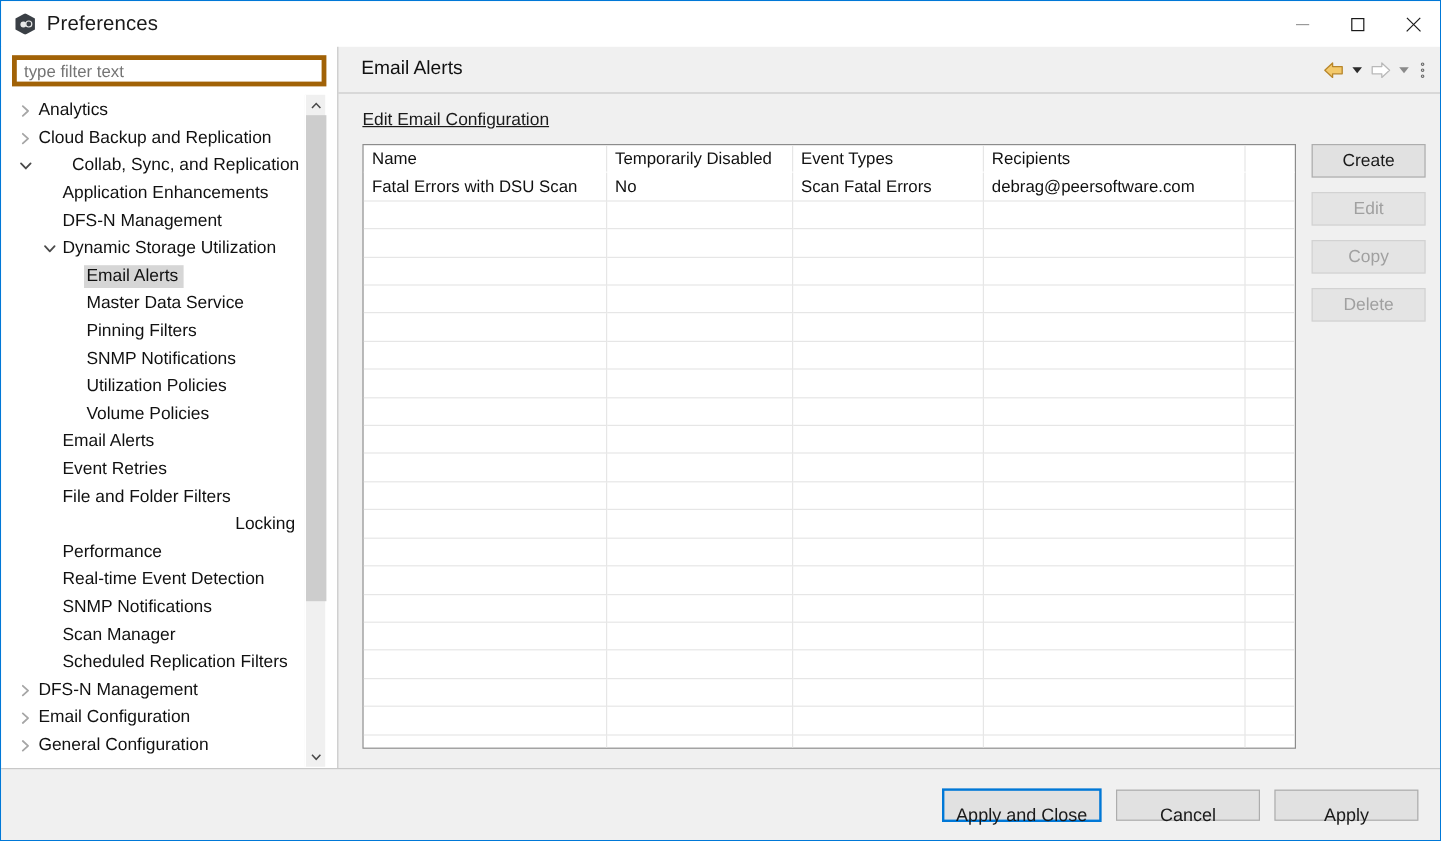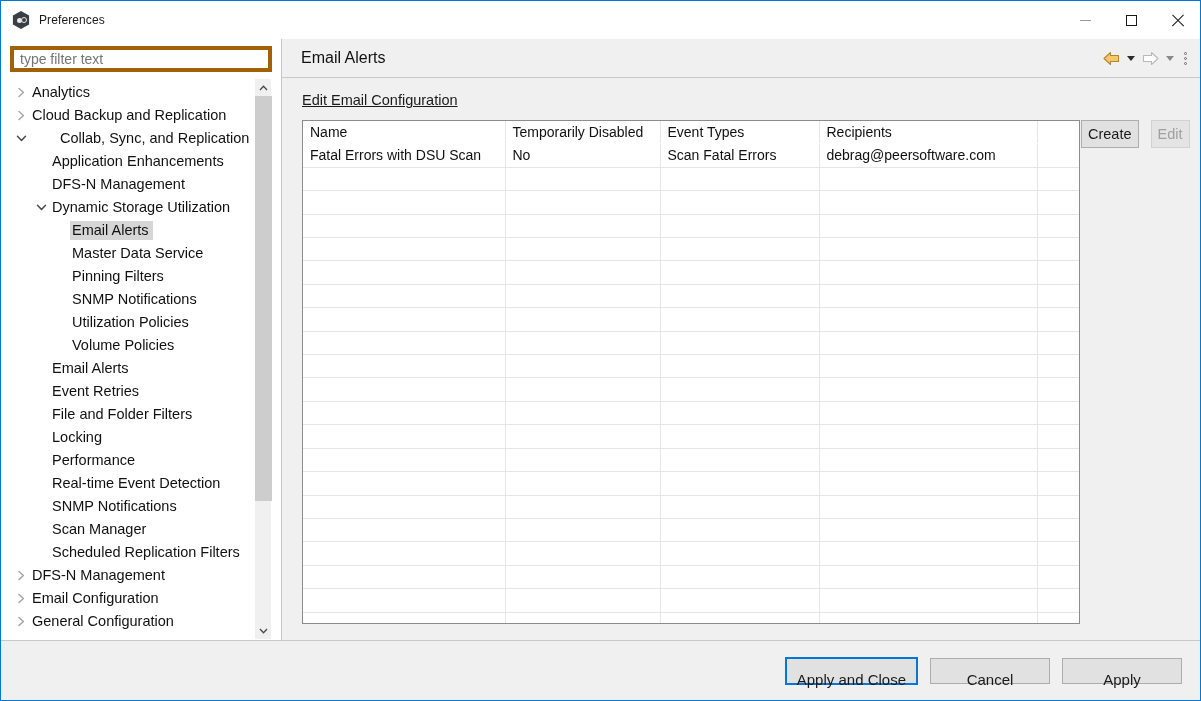--- a/index.html
+++ b/index.html
@@ -35,21 +35,21 @@
     position: absolute; left: 0; top: 0;
   }
   #app-icon .dot1, #app-icon .dot2 {
     position: absolute; border-radius: 50%;
     background: #e8e8e8;
   }
   #app-icon .dot1 { width: 5px; height: 5px; left: 4.5px; top: 7px; }
   #app-icon .dot2 { width: 6px; height: 6px; left: 8.5px; top: 6px;
     background: #3a3f45; border: 1.4px solid #e8e8e8; }
   #window-title {
-    font-size: 12px; color: #1a1a1a; letter-spacing: .1px;
+    font-size: 17px; color: #1a1a1a; letter-spacing: .1px;
   }
   #win-controls {
     position: absolute; right: 0; top: 0; height: 38px;
     display: flex; align-items: stretch;
   }
   .win-btn {
     width: 46px; display: flex; align-items: center; justify-content: center;
     cursor: default;
   }
   .glyph-min { width: 11px; height: 1px; background: #9a9a9a; }
@@ -210,22 +210,22 @@
   table#alerts thead th { border-bottom: 1px solid #ffffff; }
   table#alerts tr td:last-child, table#alerts tr th:last-child { border-right: none; }
   .col-name { width: 202px; }
   .col-disabled { width: 155px; }
   .col-events { width: 159px; }
   .col-recip { width: 218px; }
   .col-extra { width: auto; }
 
   #side-buttons {
     width: 108px; flex: 0 0 108px;
-    padding-left: 1px;
-    display: flex; flex-direction: row; gap: 12px;
+    padding-left: 13px;
+    display: flex; flex-direction: column; gap: 12px;
     padding-top: 0px;
   }
   .side-btn {
     height: 28px; width: 95px;
     background: #e1e1e1;
     border: 1px solid #adadad;
     font-family: "Liberation Sans", sans-serif;
     font-size: 14.5px; color: #1a1a1a;
     cursor: default;
   }
@@ -352,21 +352,21 @@
               <span class="lbl">Email Alerts</span>
             </div>
             <div class="tree-item" style="padding-left: 22px;">
               <span class="twisty"></span>
               <span class="lbl">Event Retries</span>
             </div>
             <div class="tree-item" style="padding-left: 22px;">
               <span class="twisty"></span>
               <span class="lbl">File and Folder Filters</span>
             </div>
-            <div class="tree-item" style="padding-left: 22px;">
+            <div class="tree-item" style="padding-left: 22px; justify-content: flex-end;">
               <span class="twisty"></span>
               <span class="lbl">Locking</span>
             </div>
             <div class="tree-item" style="padding-left: 22px;">
               <span class="twisty"></span>
               <span class="lbl">Performance</span>
             </div>
             <div class="tree-item" style="padding-left: 22px;">
               <span class="twisty"></span>
               <span class="lbl">Real-time Event Detection</span>

